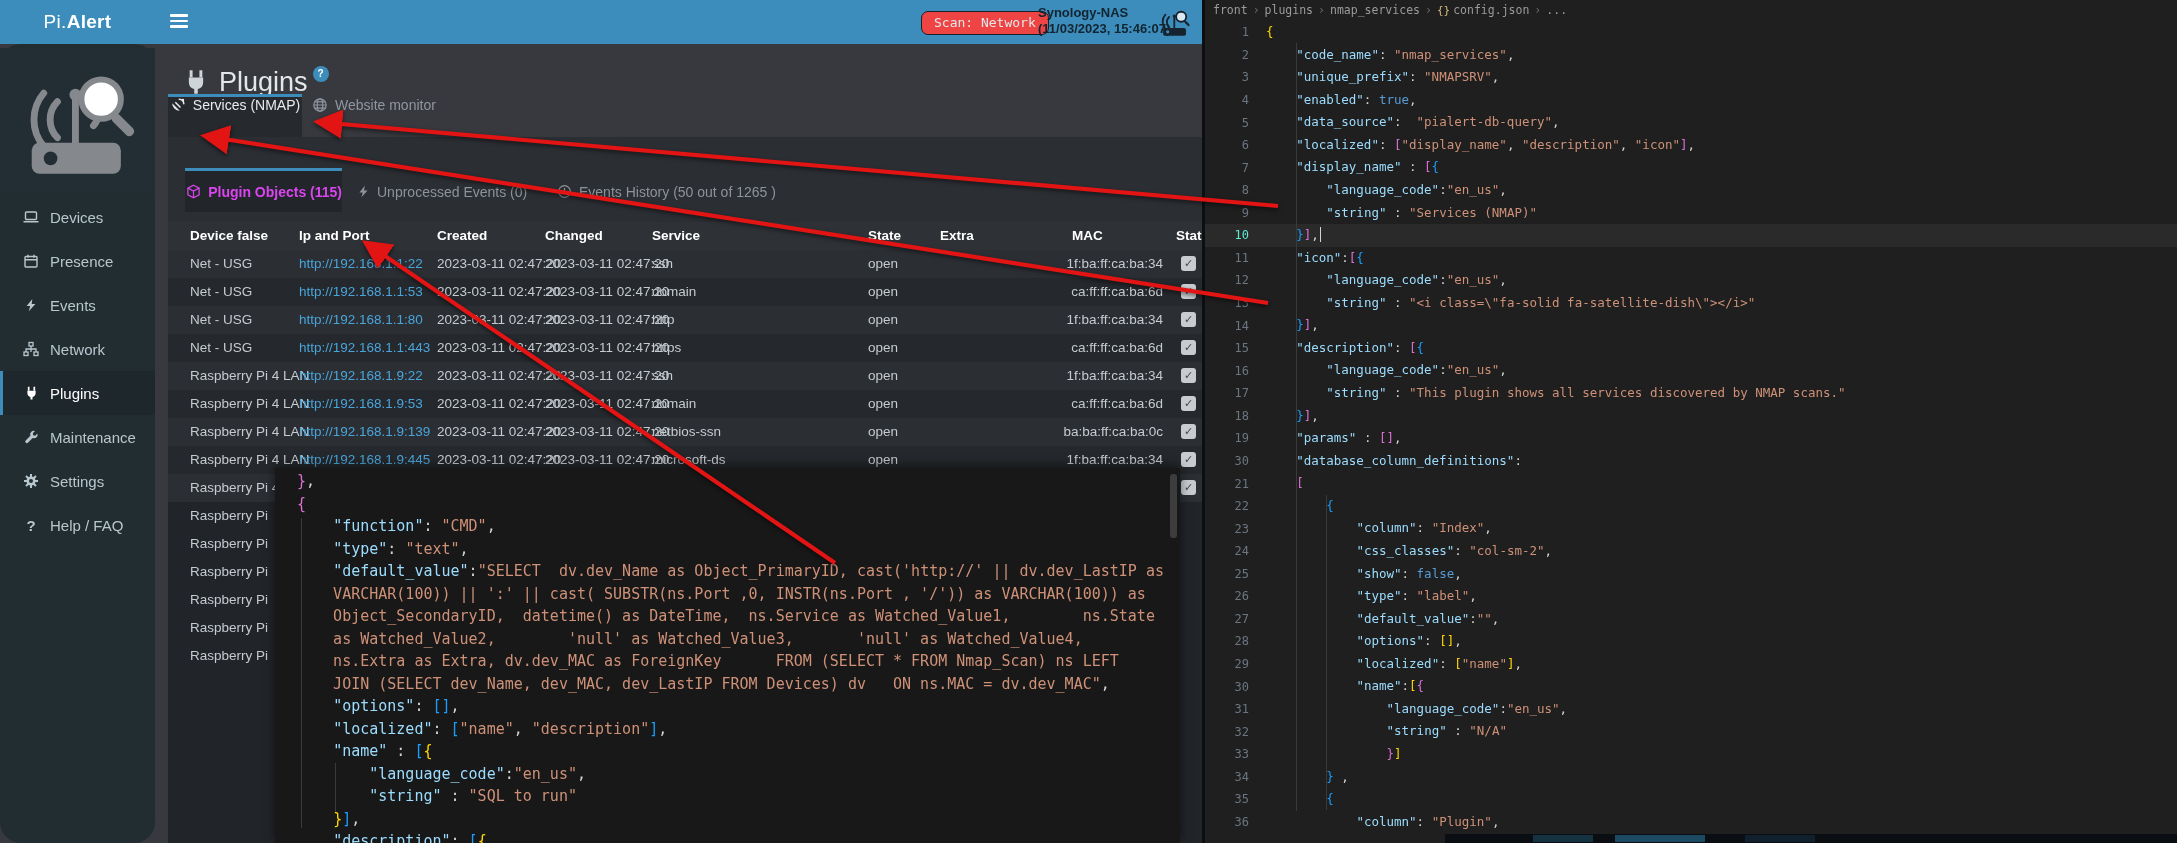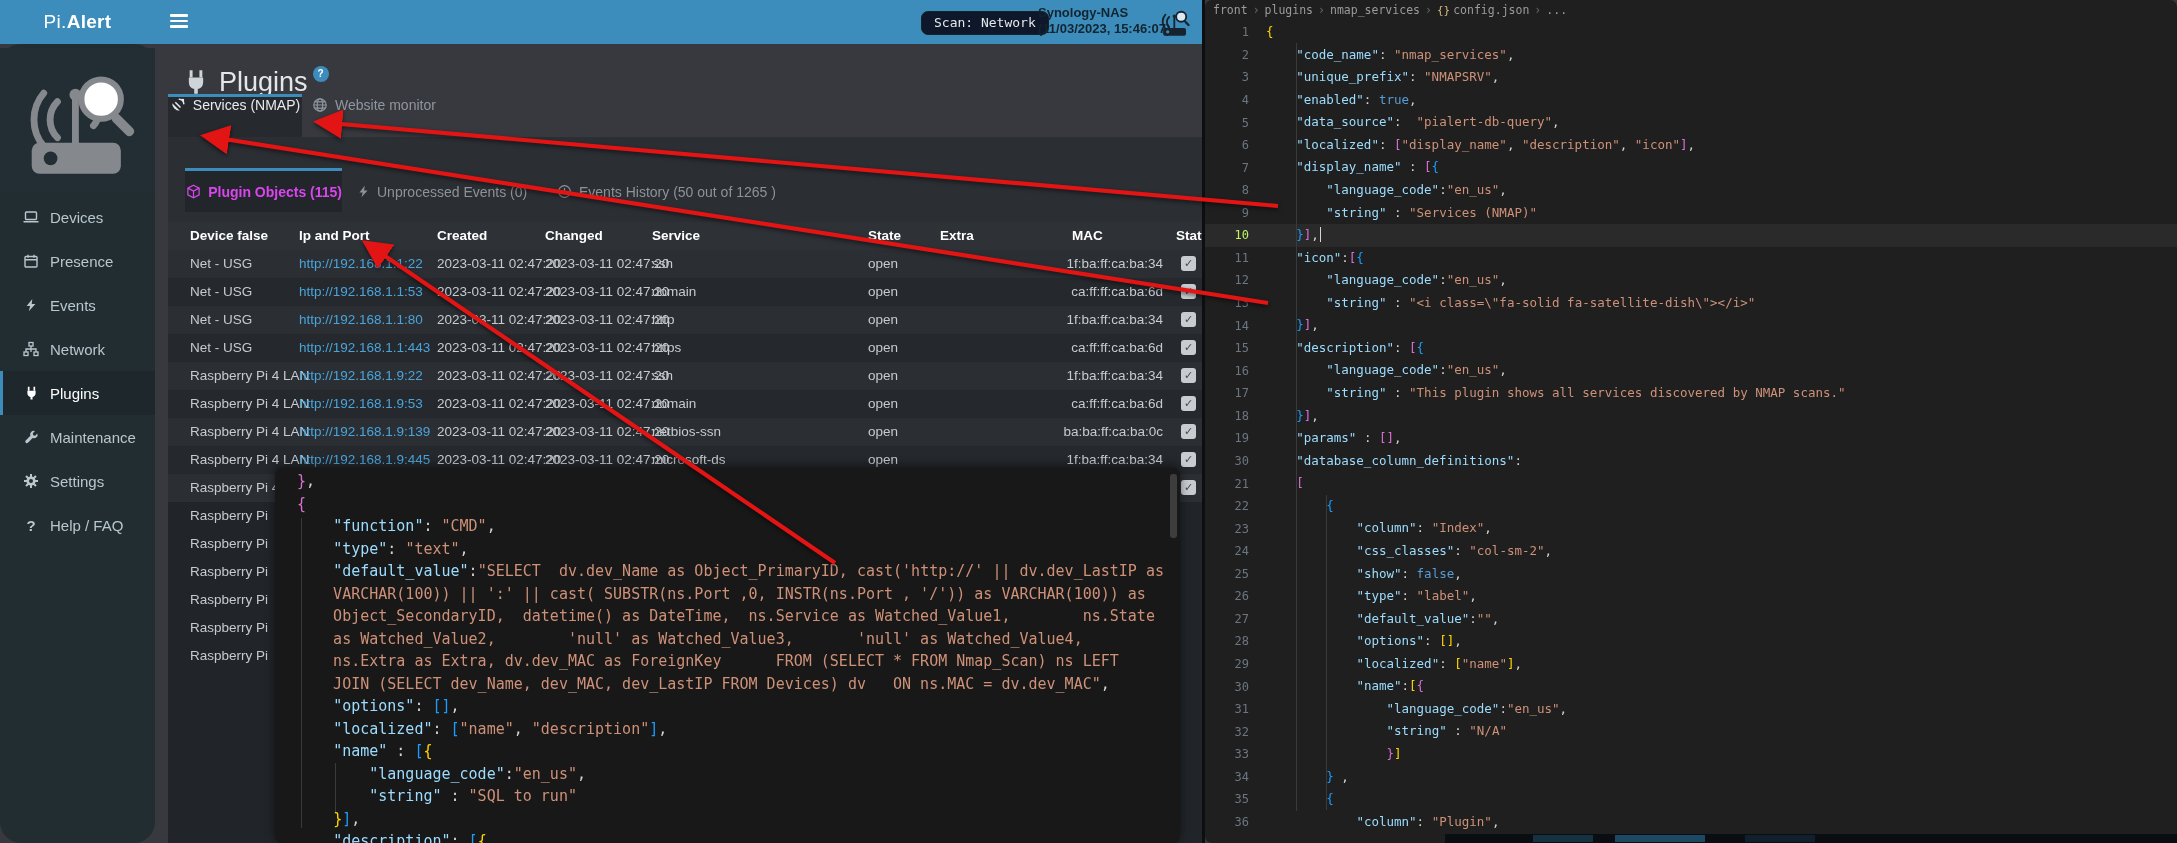--- a/index.html
+++ b/index.html
@@ -7,21 +7,21 @@
         font-family:"Liberation Sans",sans-serif;background:#37393e;}
 
   
   .hdr{position:absolute;left:0;top:0;width:1205px;height:44px;background:#3c8dbc;z-index:3;}
   .brand{position:absolute;left:0;top:0;width:155px;height:44px;line-height:44px;text-align:center;
          color:#fff;font-size:19px;letter-spacing:.3px;cursor:pointer;}
   .brand b{font-weight:bold;}
   .burger{position:absolute;left:170px;top:14px;width:18px;height:16px;cursor:pointer;}
   .burger span{display:block;height:2.5px;background:#fff;margin-bottom:3.2px;border-radius:1px;}
   .scanbadge{position:absolute;left:921px;top:11px;height:22px;line-height:22px;padding:0 12px;
-             background:#0f172a;border:1px solid #16222a;border-radius:7px;color:#e3e8ea;
+             background:#ef4444;border:1px solid #16222a;border-radius:7px;color:#e3e8ea;
              font-family:"DejaVu Sans Mono",monospace;font-size:13px;}
   .nasinfo{position:absolute;left:1038px;top:5px;color:#122430;font-size:13px;font-weight:bold;line-height:16px;}
   .minilogo{position:absolute;left:1158px;top:6px;}
 
   
   .sidebar{position:absolute;left:0;top:44px;width:155px;height:799px;background:#222d32;z-index:2;border-radius:21px;}
   .slogo{position:absolute;left:0;top:4px;width:155px;height:145px;background:#232e34;display:flex;
          align-items:center;justify-content:center;}
   .snav{position:absolute;left:0;top:151px;width:155px;}
   .sitem{position:relative;height:44px;display:flex;align-items:center;color:#b8c7ce;font-size:15px;cursor:pointer;}
@@ -57,21 +57,21 @@
   .c0{left:22px;} .c1{left:131px;} .c2{left:269px;} .c3{left:377px;} .c4{left:484px;}
   .c5{left:700px;} .c6{left:772px;} .c7{left:830px;width:165px;text-align:right;}
   .th.c7{left:904px;width:auto;text-align:left;} .th.c8{left:1008px;}
   a.iplink{color:#4aa4da;text-decoration:none;cursor:pointer;}
   .cb{position:absolute;left:1013px;top:6px;width:15px;height:15px;background:#c9cccf;border-radius:3px;
       color:#43494e;font-size:11px;line-height:15px;text-align:center;cursor:pointer;}
   .partrow{position:absolute;left:0;width:107px;height:28px;overflow:hidden;font-size:13.5px;color:#c6cbd0;}
   .lowfill{position:absolute;left:0;top:365px;width:1034px;height:341px;background:#212429;}
 
   
-  .codefont{font-family:"DejaVu Sans Mono",monospace;border-radius:7px;}
+  .codefont{font-family:"DejaVu Sans Mono",monospace;}
   .k{color:#9cdcfe;} .s{color:#ce9178;} .kw{color:#569cd6;} .p{color:#d4d4d4;}
   .b0{color:#ffd700;} .b1{color:#da70d6;} .b2{color:#179fff;}
   pre.cline{margin:0;white-space:pre;}
 
   
   .overlay{position:absolute;left:275px;top:468px;width:905px;height:375px;background:#181818;z-index:5;
            box-shadow:0 -2px 10px rgba(0,0,0,.55);overflow:hidden;}
   .ovl-lines{position:absolute;left:22px;top:2px;}
   .ovl-lines pre{font-size:15px;line-height:22.5px;}
   .guide{position:absolute;width:1px;background:#3a3a3a;}
@@ -82,21 +82,21 @@
   .crumbs{position:absolute;left:8px;top:0;height:20px;display:flex;align-items:center;font-size:11.5px;color:#9b9b9b;}
   .crumbs .sep{margin:0 5px;color:#6a6a6a;}
   .crumbs .jic{color:#d7ba7d;font-family:"DejaVu Sans Mono",monospace;margin-right:3px;font-size:11px;}
   .crumbs span{cursor:pointer;}
   .elines{position:absolute;left:0;top:21px;width:972px;}
   .cl{display:flex;height:22.57px;align-items:center;}
   .cl .ln{width:44px;text-align:right;padding-right:17px;font-family:"DejaVu Sans Mono",monospace;
           font-size:12px;color:#6b7680;flex:none;}
   .cl pre{font-size:12.5px;line-height:22.57px;}
   .cl.activeline{background:rgba(255,255,255,.05);}
-  .cl.activeline .ln{color:#bef264;}
+  .cl.activeline .ln{color:#5eead4;}
   .cursor{display:inline-block;width:1.5px;height:15px;background:#d4d4d4;vertical-align:text-bottom;margin-left:1px;}
   .divider{position:absolute;left:1202px;top:0;width:3px;height:843px;background:#0c0e10;z-index:4;}
 
   
   .arrows{position:absolute;left:0;top:0;width:2177px;height:843px;z-index:10;pointer-events:none;}
   .taskbar{position:absolute;left:1445px;top:834px;width:732px;height:9px;background:#0a0d12;z-index:11;cursor:pointer;}
   .taskbar i{position:absolute;top:1px;height:7px;display:block;}
 </style>
 </head>
 <body>

